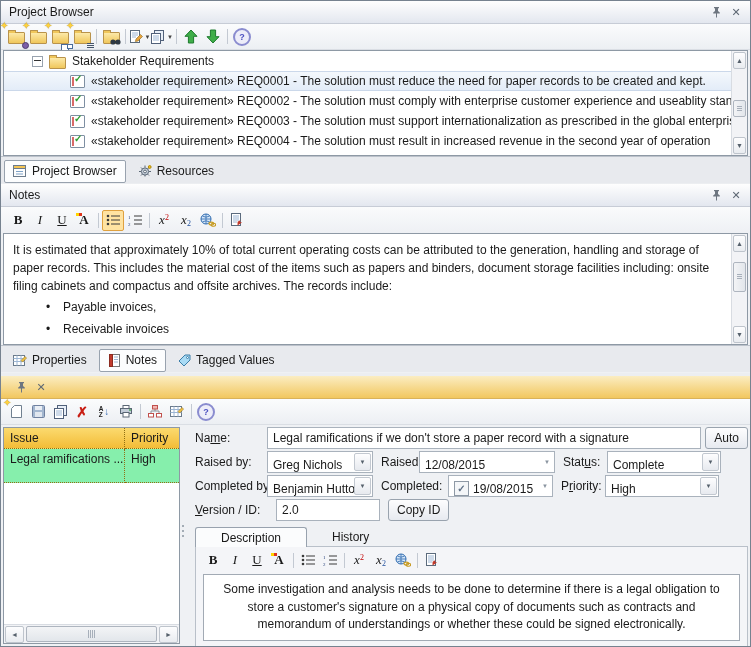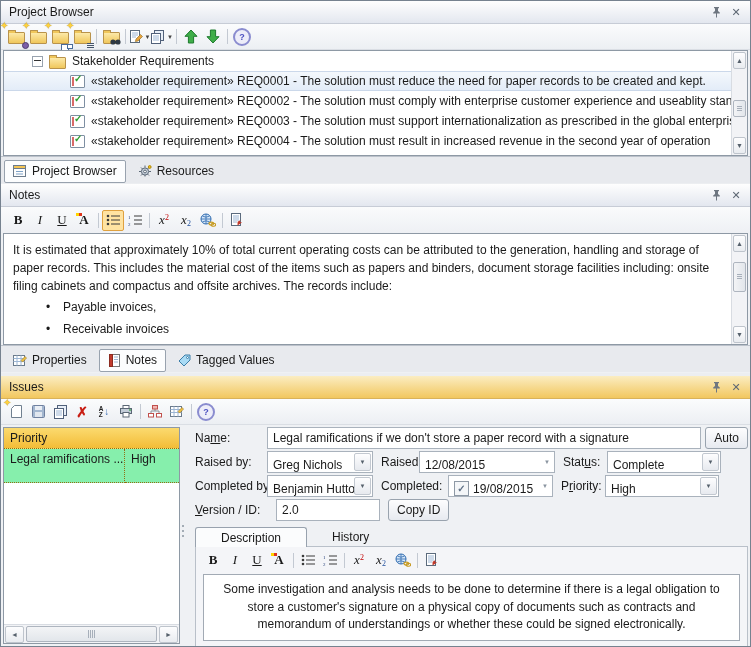--- a/index.html
+++ b/index.html
@@ -331,21 +331,20 @@
             <path d="M1 7 7 1h5v5l-6 6z" fill="#A9DBF5" stroke="#3C7EA8"></path>
             <circle cx="9.5" cy="3.5" r="1" fill="#fff" stroke="#3C7EA8"></circle>
           </svg>
         <span>Tagged Values</span>
       </span>
     </div>
   </section>
 
   <section class="panel" style="top:375px;height:270px;">
     <div class="cap gold">
-      <span class="t">Issues</span>
       <span class="capbtn">
         <svg width="9" height="12" viewBox="0 0 9 12">
             <path d="M2 1h5v1l-1 .6V5l1.8 1.4V7.4H5V11l-.5 1-.5-1V7.4H1.2V6.4L3 5V2.6L2 2z" fill="#6E7680"></path>
           </svg>
       </span>
       <span class="capbtn">✕</span>
     </div>
 
     <div class="tb">
       <span class="tbtn icn">
@@ -405,20 +404,21 @@
       <span class="sep"></span>
       <span class="tbtn">
           <span class="helpc">?</span>
         </span>
     </div>
 
     <div class="ibody">
 
       <div class="grid">
         <div class="grow gh">
+          <span class="gc c1">Issue</span>
           <span class="gc c2">Priority</span>
         </div>
         <div class="grow gr">
           <span class="gc c1">Legal ramifications ...</span>
           <span class="gc c2">High</span>
         </div>
         <div class="hscroll">
           <span class="hbtn">◄</span>
           <span class="hthumb"></span>
           <span class="hbtn">►</span>

